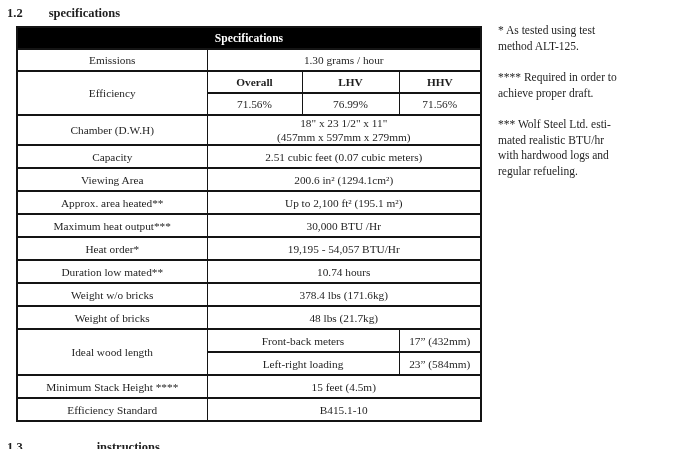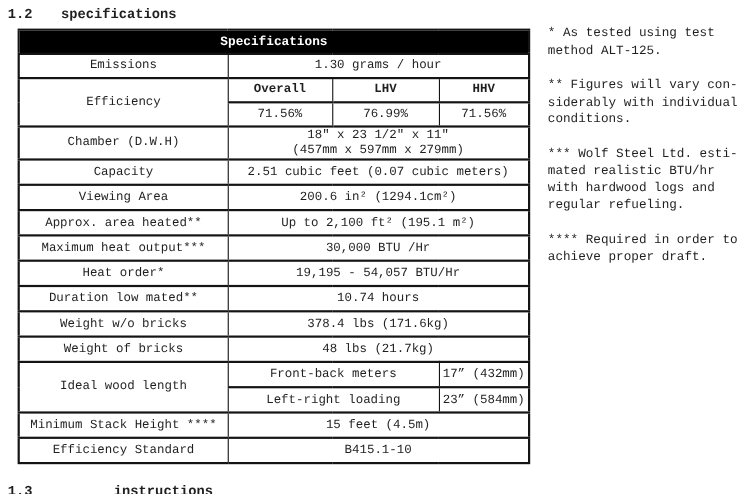--- a/index.html
+++ b/index.html
@@ -6,21 +6,21 @@
     margin: 0;
     padding: 0;
     background: #ffffff;
   }
   .page {
     position: relative;
     width: 673px;
     height: 449px;
     overflow: hidden;
     background: #ffffff;
-    font-family: Liberation Mono, monospace;
+    font-family: Liberation Serif, serif;
     color: #1f1f1f;
   }
   .section-heading {
     position: absolute;
     top: 6px;
     left: 7px;
     font-size: 12.5px;
     font-weight: bold;
     white-space: nowrap;
   }
@@ -177,28 +177,25 @@
       <tr class="r">
         <td>Efficiency Standard</td>
         <td colspan="3">B415.1-10</td>
       </tr>
     </tbody>
   </table>
 
   <div class="notes">
     <p>* As tested using test
 method ALT-125.</p>
-    <p>** Figures will vary con-
-siderably with individual
-conditions.</p>
+    <p>**** Required in order to
+achieve proper draft.</p>
     <p>*** Wolf Steel Ltd. esti-
 mated realistic BTU/hr
 with hardwood logs and
 regular refueling.</p>
-    <p>**** Required in order to
-achieve proper draft.</p>
   </div>
 
   <div class="footer-heading">
     <span>1.3</span><span class="sec-title">instructions</span>
   </div>
 
 </div>
 
 </body></html>

